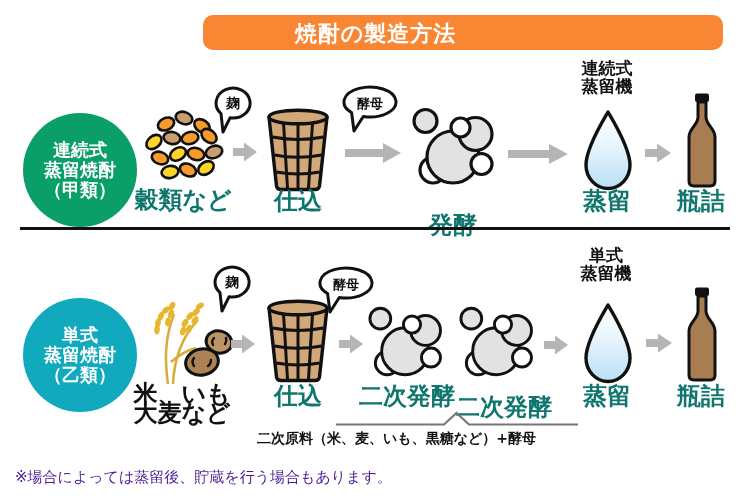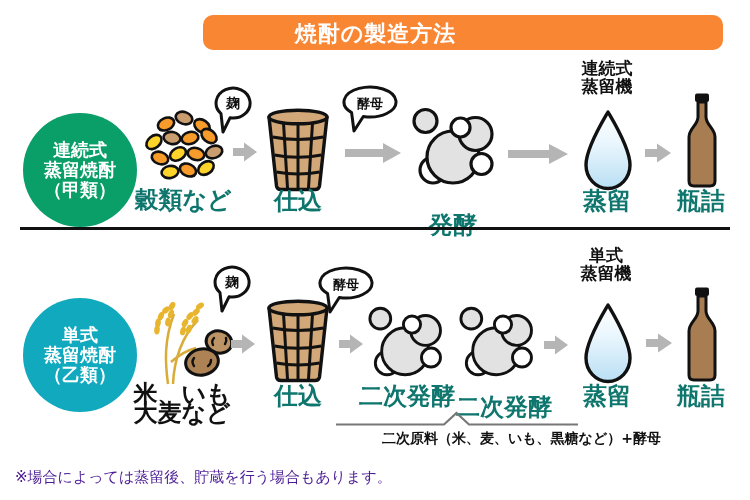--- a/index.html
+++ b/index.html
@@ -18,21 +18,21 @@
   .step-label{position:absolute;width:120px;text-align:center;font-size:24px;
          font-weight:bold;color:#0f766e;line-height:21px;}
   .still-label{position:absolute;width:120px;text-align:center;font-size:17px;
          font-weight:bold;color:#111;line-height:17.5px;}
   .material-label{position:absolute;width:120px;text-align:center;font-size:24px;
          font-weight:bold;color:#111;line-height:19px;}
   .bubble{position:absolute;}
   .bubble .bubble-label{position:absolute;left:0;width:100%;text-align:center;
          font-weight:bold;color:#111;}
   .divider{position:absolute;left:20px;top:227px;width:710px;height:3px;background:#111;}
-  .annotation{position:absolute;left:257px;top:429px;width:404px;text-align:right;
+  .annotation{position:absolute;left:257px;top:429px;width:404px;text-align:left;
          font-size:14px;font-weight:bold;line-height:19.5px;color:#111;}
   .footnote{position:absolute;left:15px;top:468px;font-size:15px;color:#4c1d95;}
 </style>
 </head>
 <body>
 
 <div id="canvas">
 
   <svg width="0" height="0" style="position:absolute">
     <defs>

